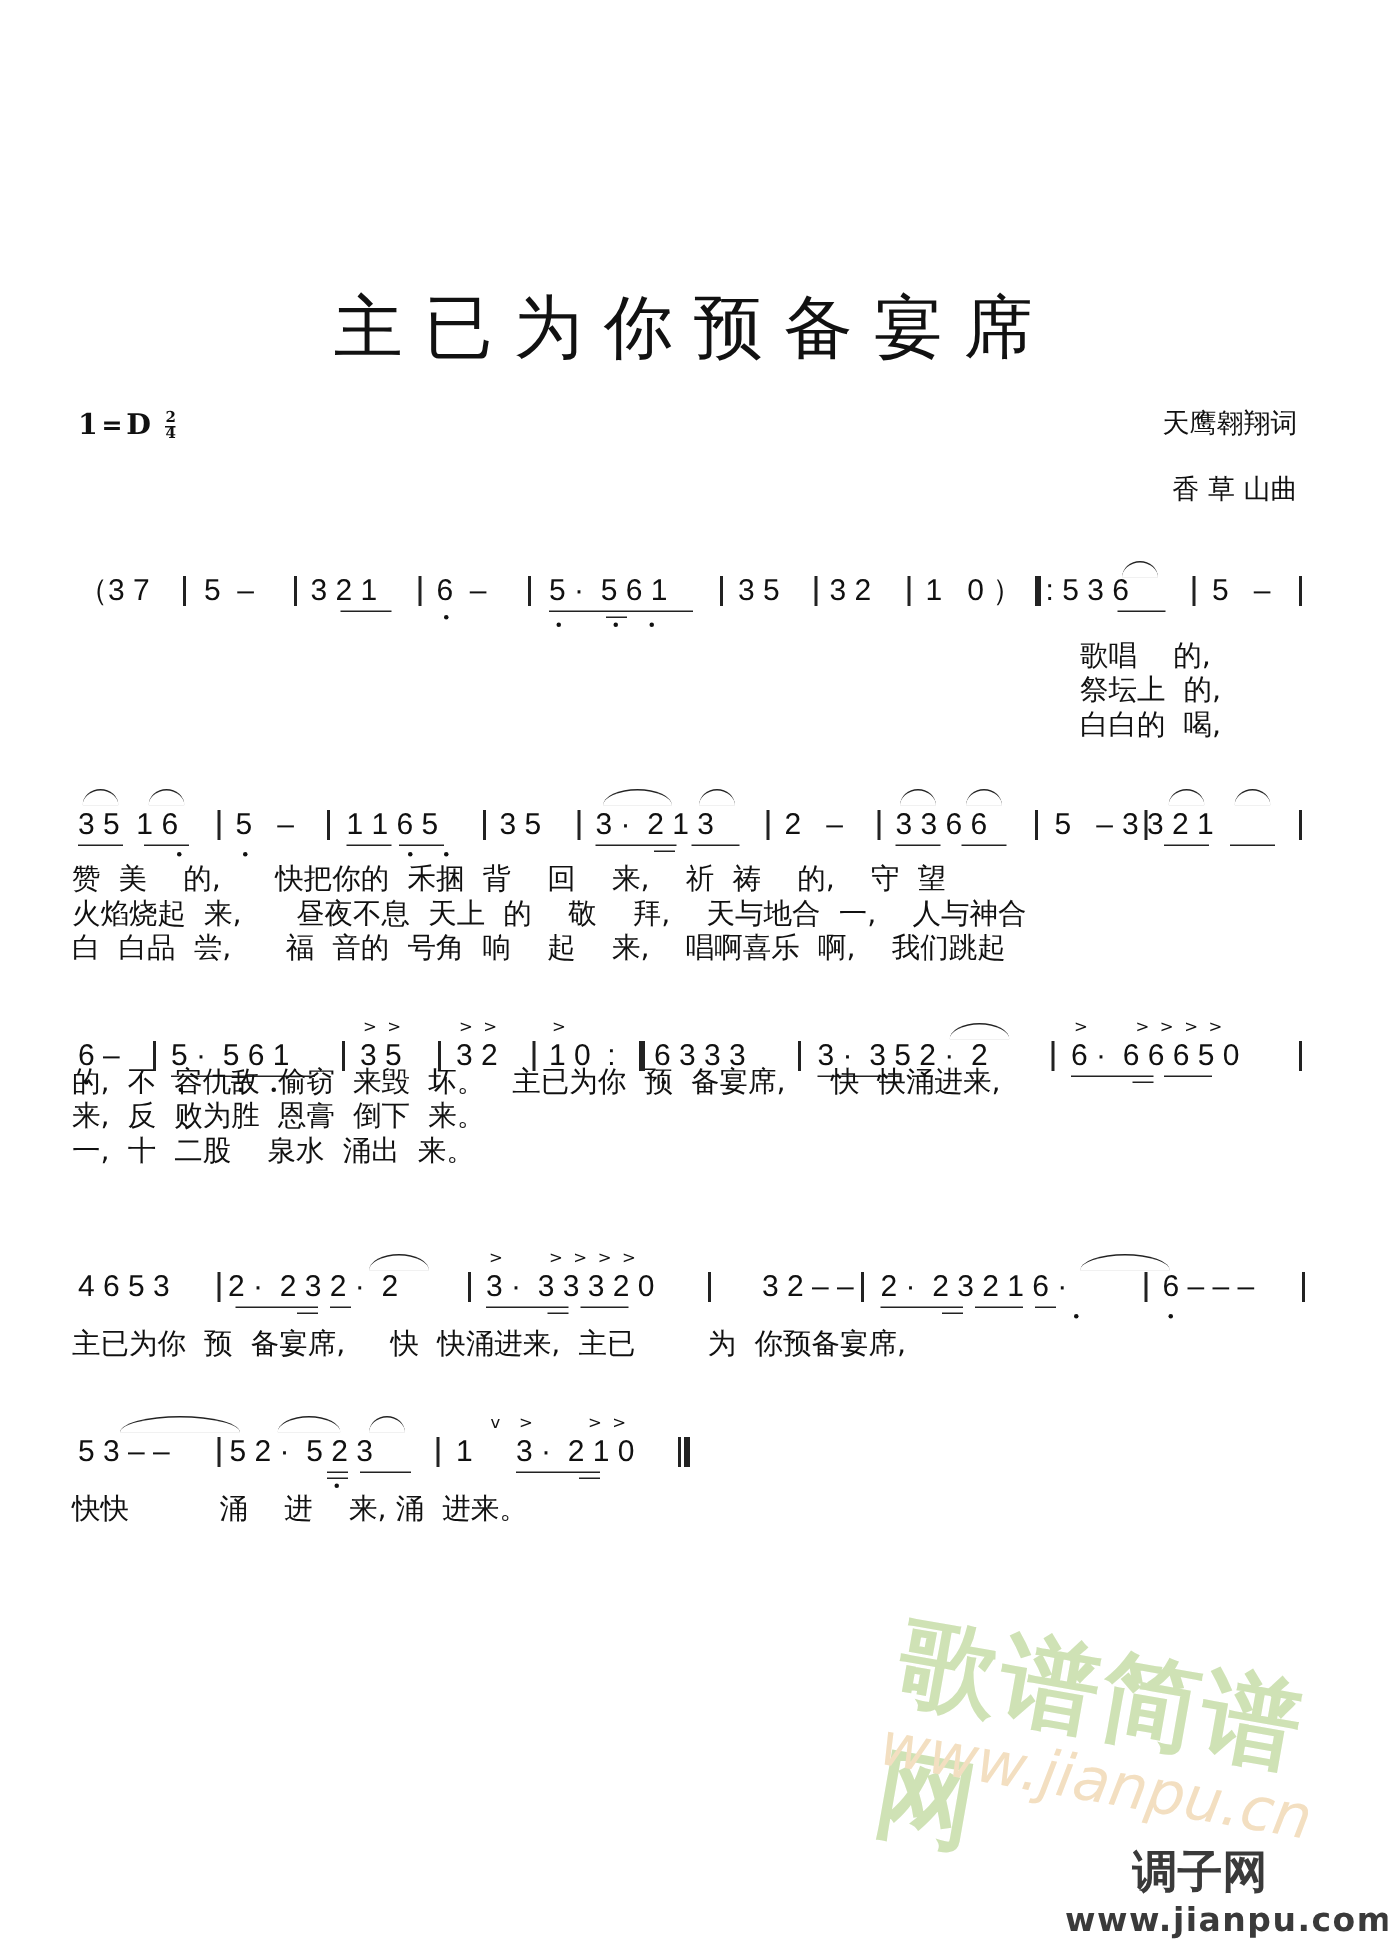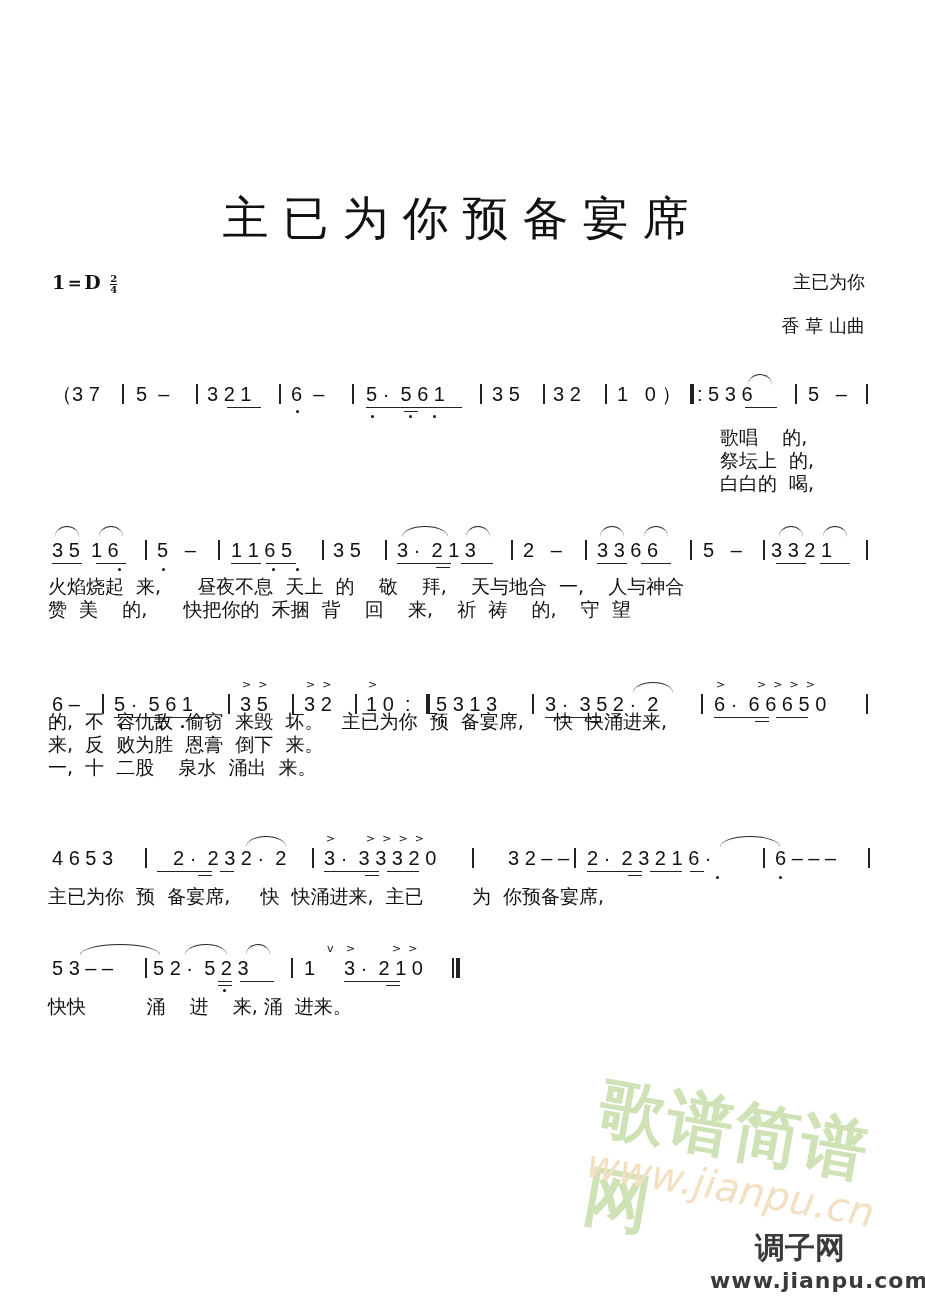--- a/index.html
+++ b/index.html
@@ -28,21 +28,21 @@
 <div class="title">主已为你预备宴席</div>
 
 <div class="key">
   <span>1＝D</span>
   <span class="frac">
     <span style="border-bottom:1px solid #111">2</span>
     <span>4</span>
   </span>
 </div>
 
-<div class="credit" style="top:270px">主已为你</div>
+<div class="credit" style="top:270px">天鹰翱翔词</div>
 <div class="credit" style="top:314px">香 草 山曲</div>
 
 <div class="row" style="top:382px">
   <span class="n" style="left:52px">（3 7</span>
   <div class="bar" style="left:122px"></div>
   <span class="n" style="left:136px">5&nbsp;&nbsp;–</span>
   <div class="bar" style="left:196px"></div>
   <span class="n" style="left:207px">3 2 1</span>
   <div class="ul" style="left:227px;top:25px;width:34px"></div>
   <div class="bar" style="left:279px"></div>
@@ -100,28 +100,28 @@
   <span class="n" style="left:523px">2&nbsp;&nbsp;&nbsp;–</span>
   <div class="bar" style="left:585px"></div>
   <span class="n" style="left:597px">3 3 6 6</span>
   <div class="ul" style="left:597px;top:25px;width:30px"></div>
   <div class="ul" style="left:641px;top:25px;width:30px"></div>
   <div class="slur" style="left:600px;top:-12px;width:24px"></div>
   <div class="slur" style="left:644px;top:-12px;width:24px"></div>
   <div class="bar" style="left:690px"></div>
   <span class="n" style="left:703px">5&nbsp;&nbsp;&nbsp;–</span>
   <div class="bar" style="left:763px"></div>
-  <span class="n" style="left:771px">3 3 2 1</span>
+  <span class="n" style="left:748px">3 3 2 1</span>
   <div class="ul" style="left:776px;top:25px;width:30px"></div>
   <div class="ul" style="left:820px;top:25px;width:30px"></div>
   <div class="slur" style="left:779px;top:-12px;width:24px"></div>
   <div class="slur" style="left:823px;top:-12px;width:24px"></div>
   <div class="bar" style="left:866px"></div>
 </div>
-<div class="lyric" style="left:48px;top:575px"><div>火焰烧起  来,      昼夜不息  天上  的    敬    拜,    天与地合  一,    人与神合</div><div>赞  美    的,      快把你的  禾捆  背    回    来,    祈  祷    的,    守  望</div></div>
+<div class="lyric" style="left:48px;top:575px"><div>赞  美    的,      快把你的  禾捆  背    回    来,    祈  祷    的,    守  望</div><div>火焰烧起  来,      昼夜不息  天上  的    敬    拜,    天与地合  一,    人与神合</div><div>白  白品  尝,      福  音的  号角  响    起    来,    唱啊喜乐  啊,    我们跳起</div></div>
 
 <div class="row" style="top:692px">
   <span class="n" style="left:52px">6 –</span>
   <div class="dot" style="left:56px;top:28px"></div>
   <div class="bar" style="left:102px"></div>
   <span class="n" style="left:114px">5 ·&nbsp;&nbsp;5 6 1</span>
   <div class="ul" style="left:114px;top:25px;width:96px"></div>
   <div class="ul" style="left:154px;top:29px;width:14px"></div>
   <div class="dot" style="left:119px;top:33px"></div>
   <div class="dot" style="left:159px;top:33px"></div>
@@ -129,21 +129,21 @@
   <div class="bar" style="left:228px"></div>
   <span class="acc" style="left:242px;top:-14px">&gt;&nbsp;&nbsp;&gt;</span>
   <span class="n" style="left:240px">3 5</span>
   <div class="bar" style="left:292px"></div>
   <span class="acc" style="left:306px;top:-14px">&gt;&nbsp;&nbsp;&gt;</span>
   <span class="n" style="left:304px">3 2</span>
   <div class="bar" style="left:355px"></div>
   <span class="acc" style="left:368px;top:-14px">&gt;</span>
   <span class="n" style="left:366px">1 0&nbsp;&nbsp;:</span>
   <div class="bar" style="left:426px;width:4px"></div>
-  <span class="n" style="left:436px">5 3 1 3</span>
+  <span class="n" style="left:436px">6 3 3 3</span>
   <div class="dot" style="left:441px;top:28px"></div>
   <div class="bar" style="left:532px"></div>
   <span class="n" style="left:545px">3 ·&nbsp;&nbsp;3 5 2 ·&nbsp;&nbsp;2</span>
   <div class="ul" style="left:545px;top:25px;width:55px"></div>
   <div class="ul" style="left:586px;top:29px;width:14px"></div>
   <div class="ul" style="left:608px;top:25px;width:14px"></div>
   <div class="slur" style="left:633px;top:-10px;width:40px"></div>
   <div class="bar" style="left:701px"></div>
   <span class="acc" style="left:716px;top:-14px">&gt;</span>
   <span class="acc" style="left:757px;top:-14px">&gt;&nbsp;&nbsp;&gt;&nbsp;&nbsp;&gt;&nbsp;&nbsp;&gt;</span>
@@ -151,21 +151,21 @@
   <div class="ul" style="left:714px;top:25px;width:55px"></div>
   <div class="ul" style="left:755px;top:29px;width:14px"></div>
   <div class="ul" style="left:776px;top:25px;width:32px"></div>
   <div class="bar" style="left:866px"></div>
 </div>
 <div class="lyric" style="left:48px;top:710px"><div>的,  不  容仇敌  偷窃  来毁  坏。   主已为你  预  备宴席,     快  快涌进来,</div><div>来,  反  败为胜  恩膏  倒下  来。</div><div>一,  十  二股    泉水  涌出  来。</div></div>
 
 <div class="row" style="top:846px">
   <span class="n" style="left:52px">4 6 5 3</span>
   <div class="bar" style="left:145px"></div>
-  <span class="n" style="left:173px">2 ·&nbsp;&nbsp;2 3 2 ·&nbsp;&nbsp;2</span>
+  <span class="n" style="left:152px">2 ·&nbsp;&nbsp;2 3 2 ·&nbsp;&nbsp;2</span>
   <div class="ul" style="left:157px;top:25px;width:55px"></div>
   <div class="ul" style="left:198px;top:29px;width:14px"></div>
   <div class="ul" style="left:220px;top:25px;width:14px"></div>
   <div class="slur" style="left:246px;top:-10px;width:40px"></div>
   <div class="bar" style="left:312px"></div>
   <span class="acc" style="left:326px;top:-14px">&gt;</span>
   <span class="acc" style="left:366px;top:-14px">&gt;&nbsp;&nbsp;&gt;&nbsp;&nbsp;&gt;&nbsp;&nbsp;&gt;</span>
   <span class="n" style="left:324px">3 ·&nbsp;&nbsp;3 3 3 2 0</span>
   <div class="ul" style="left:324px;top:25px;width:55px"></div>
   <div class="ul" style="left:365px;top:29px;width:14px"></div>

